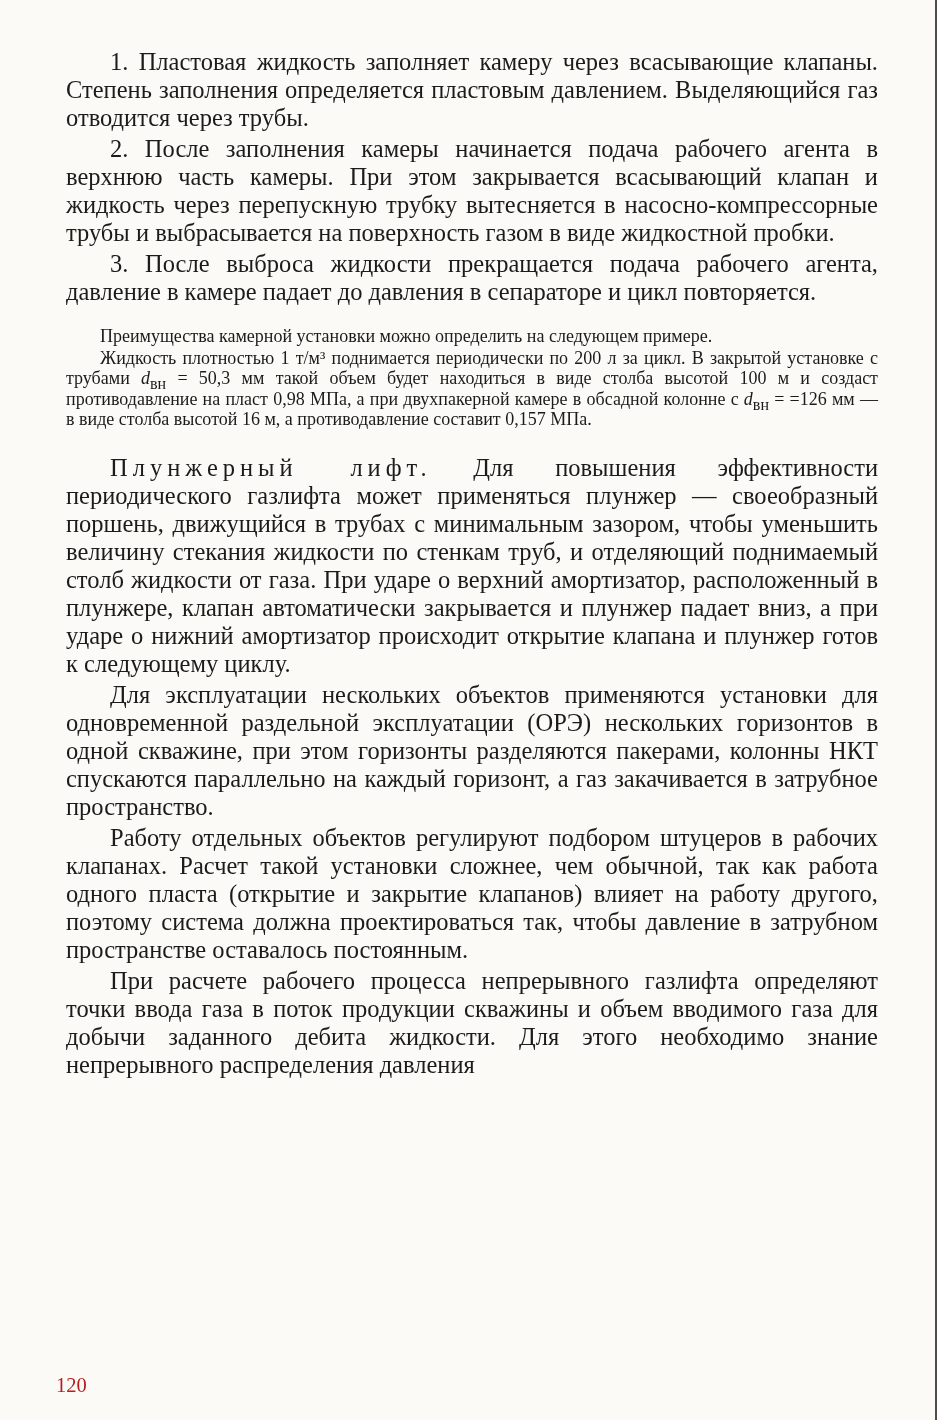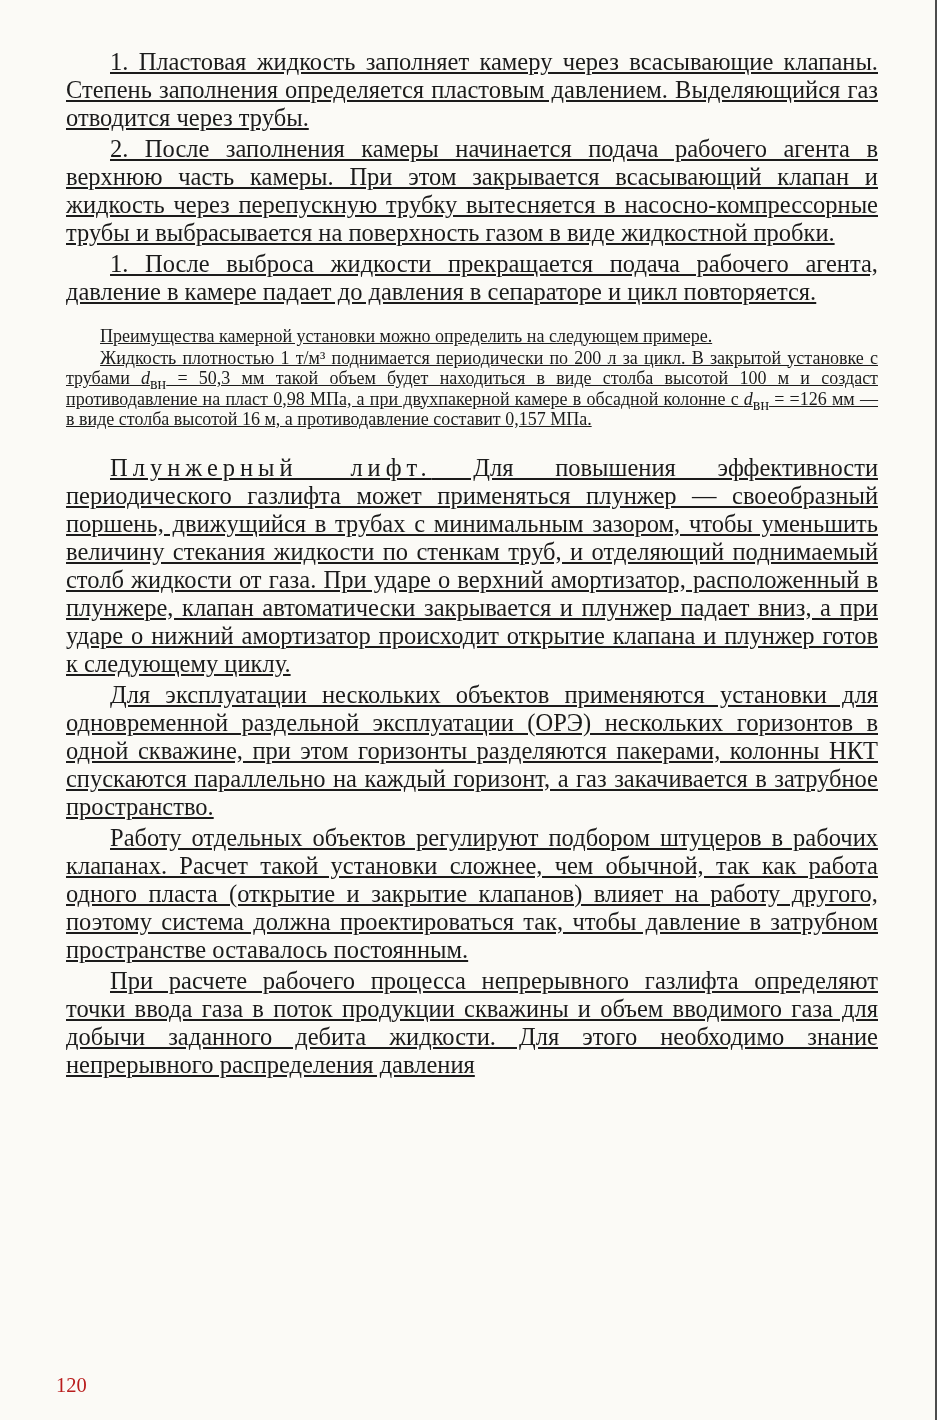--- a/index.html
+++ b/index.html
@@ -11,21 +11,21 @@
     background: #fbfaf6;
     font-family: "Liberation Serif", "DejaVu Serif", serif;
     color: #1b1b1b;
   }
   .page {
     position: absolute;
     left: 66px;
     top: 48px;
     width: 812px;
   }
-  p { margin: 0; text-align: justify; text-decoration: underline; }
+  p { margin: 0; text-align: justify; }
 
   p.main {
     font-size: 24.5px;
     line-height: 28px;
     text-indent: 44px;
     margin-bottom: 3px;
   }
   .example-block {
     margin-top: 20px;
     margin-bottom: 24px;
@@ -72,21 +72,21 @@
   }
 </style>
 </head>
 <body>
 
 <div class="page">
 
   <div class="numbered-block">
     <p class="main">1. Пластовая жидкость заполняет камеру через всасывающие клапаны. Степень заполнения определяется пластовым давлением. Выделяющийся газ отводится через трубы.</p>
     <p class="main">2. После заполнения камеры начинается подача рабочего агента в верхнюю часть камеры. При этом закрывается всасывающий клапан и жидкость через перепускную трубку вытесняется в насосно-компрессорные трубы и выбрасывается на поверхность газом в виде жидкостной пробки.</p>
-    <p class="main">1. После выброса жидкости прекращается подача рабочего агента, давление в камере падает до давления в сепараторе и цикл повторяется.</p>
+    <p class="main">3. После выброса жидкости прекращается подача рабочего агента, давление в камере падает до давления в сепараторе и цикл повторяется.</p>
   </div>
 
   <div class="example-block">
     <p class="small">Преимущества камерной установки можно определить на следующем примере.</p>
     <p class="small"><span>Жидкость плотностью 1 т/м³ поднимается периодически по 200 л за цикл. В закрытой установке с трубами </span><span class="var">d</span><sub class="sub-vn">вн</sub><span> = 50,3 мм такой объем будет находиться в виде столба высотой 100 м и создаст противодавление на пласт 0,98 МПа, а при двухпакерной камере в обсадной колонне с </span><span class="var">d</span><sub class="sub-vn">вн</sub><span> = =126 мм — в виде столба высотой 16 м, а противодавление составит 0,157 МПа.</span></p>
   </div>
 
   <div class="body-block">
     <p class="main"><span class="spaced">Плунжерный лифт.</span><span> Для повышения эффективности периодического газлифта может применяться плунжер — своеобразный поршень, движущийся в трубах с минимальным зазором, чтобы уменьшить величину стекания жидкости по стенкам труб, и отделяющий поднимаемый столб жидкости от газа. При ударе о верхний амортизатор, расположенный в плунжере, клапан автоматически закрывается и плунжер падает вниз, а при ударе о нижний амортизатор происходит открытие клапана и плунжер готов к следующему циклу.</span></p>
     <p class="main">Для эксплуатации нескольких объектов применяются установки для одновременной раздельной эксплуатации (ОРЭ) нескольких горизонтов в одной скважине, при этом горизонты разделяются пакерами, колонны НКТ спускаются параллельно на каждый горизонт, а газ закачивается в затрубное пространство.</p>

